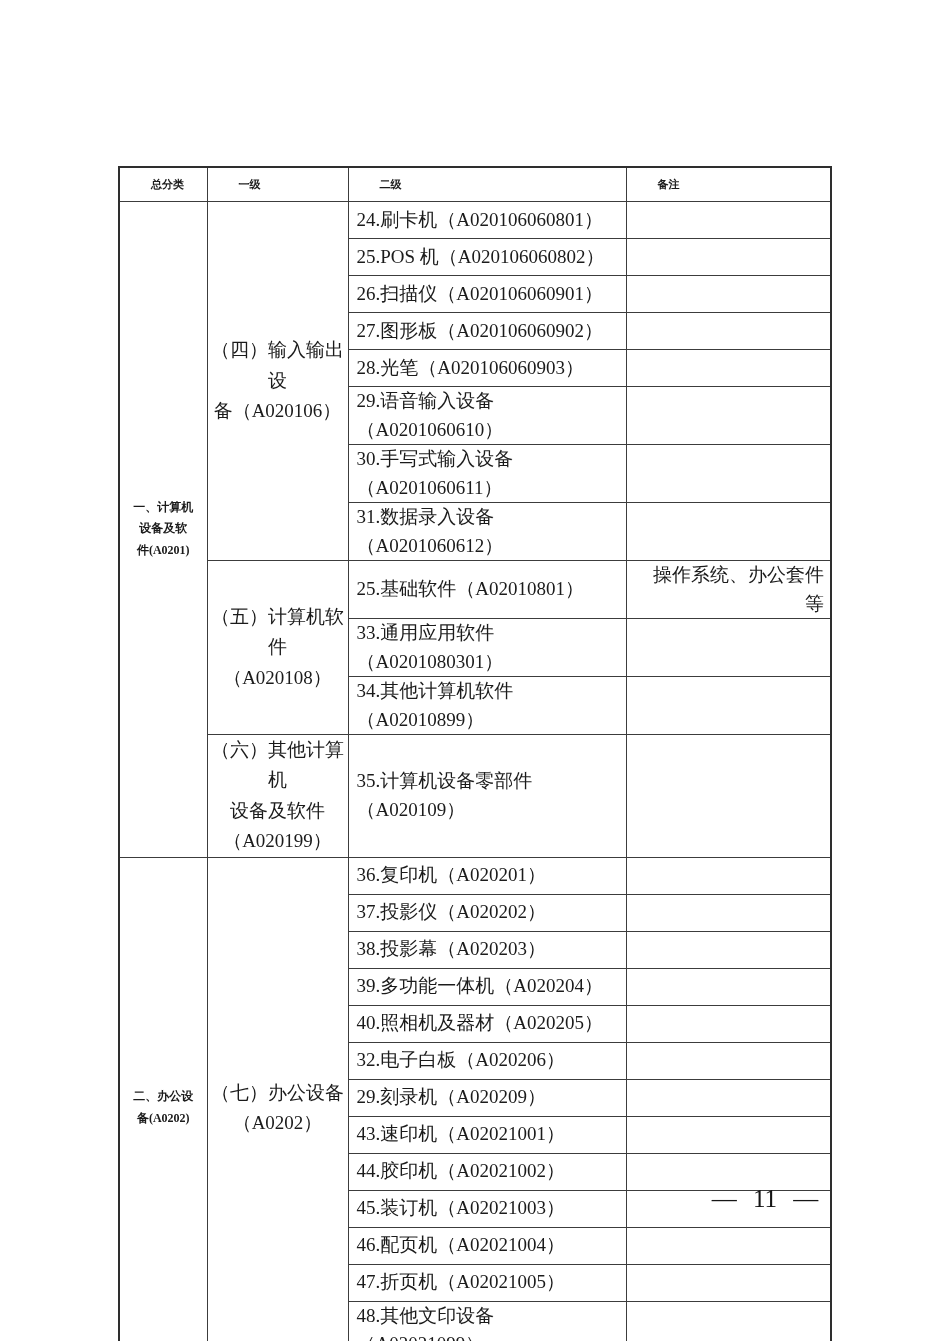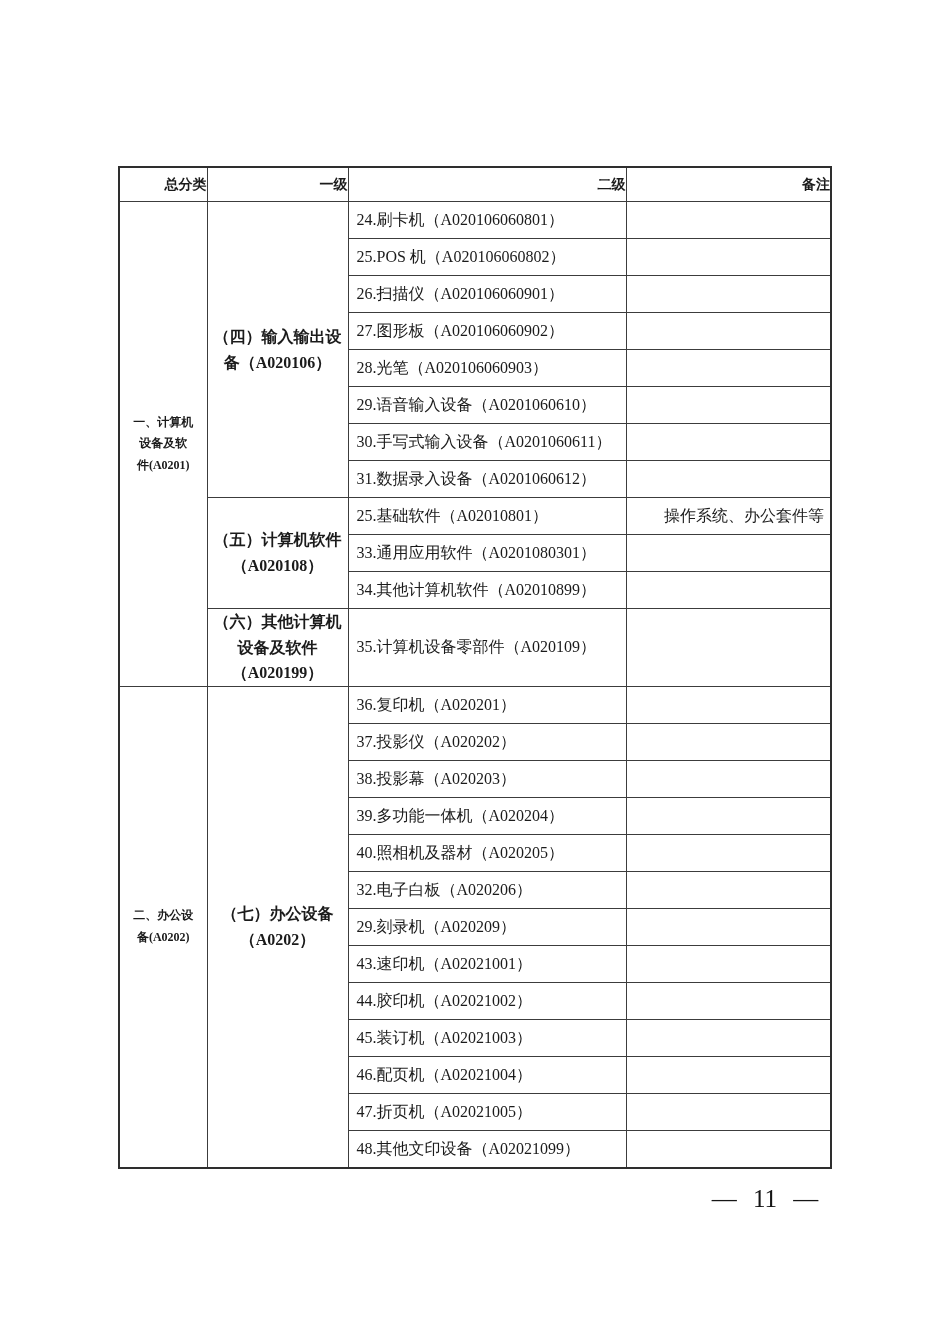--- a/index.html
+++ b/index.html
@@ -17,44 +17,44 @@
     left: 118px;
     top: 166px;
     width: 712px;
     border-collapse: collapse;
     table-layout: fixed;
     border: 2px solid #2e2e2e;
   }
   .doc-table th, .doc-table td {
     border: 1px solid #3c3c3c;
     vertical-align: middle;
-    font-size: 16px;
+    font-size: 19px;
     line-height: 1.5;
     padding: 0;
     overflow: hidden;
   }
   .doc-table th {
     height: 33px;
-    font-size: 14px;
+    font-size: 11px;
     font-weight: bold;
-    text-align: right;
+    text-align: left;
+    padding-left: 31px;
   }
   td.cat-cell {
     text-align: center;
     font-weight: bold;
     font-size: 12px;
     white-space: pre-line;
     line-height: 1.8;
   }
   td.lv1-cell {
     text-align: center;
     white-space: pre-line;
     line-height: 1.6;
     padding: 0 3px;
-    font-weight: bold;
   }
   td.lv2-cell {
     height: 36px;
     text-align: left;
     padding: 0 6px 0 8px;
   }
   td.rmk-cell {
     text-align: right;
     padding: 0 6px 0 8px;
   }

